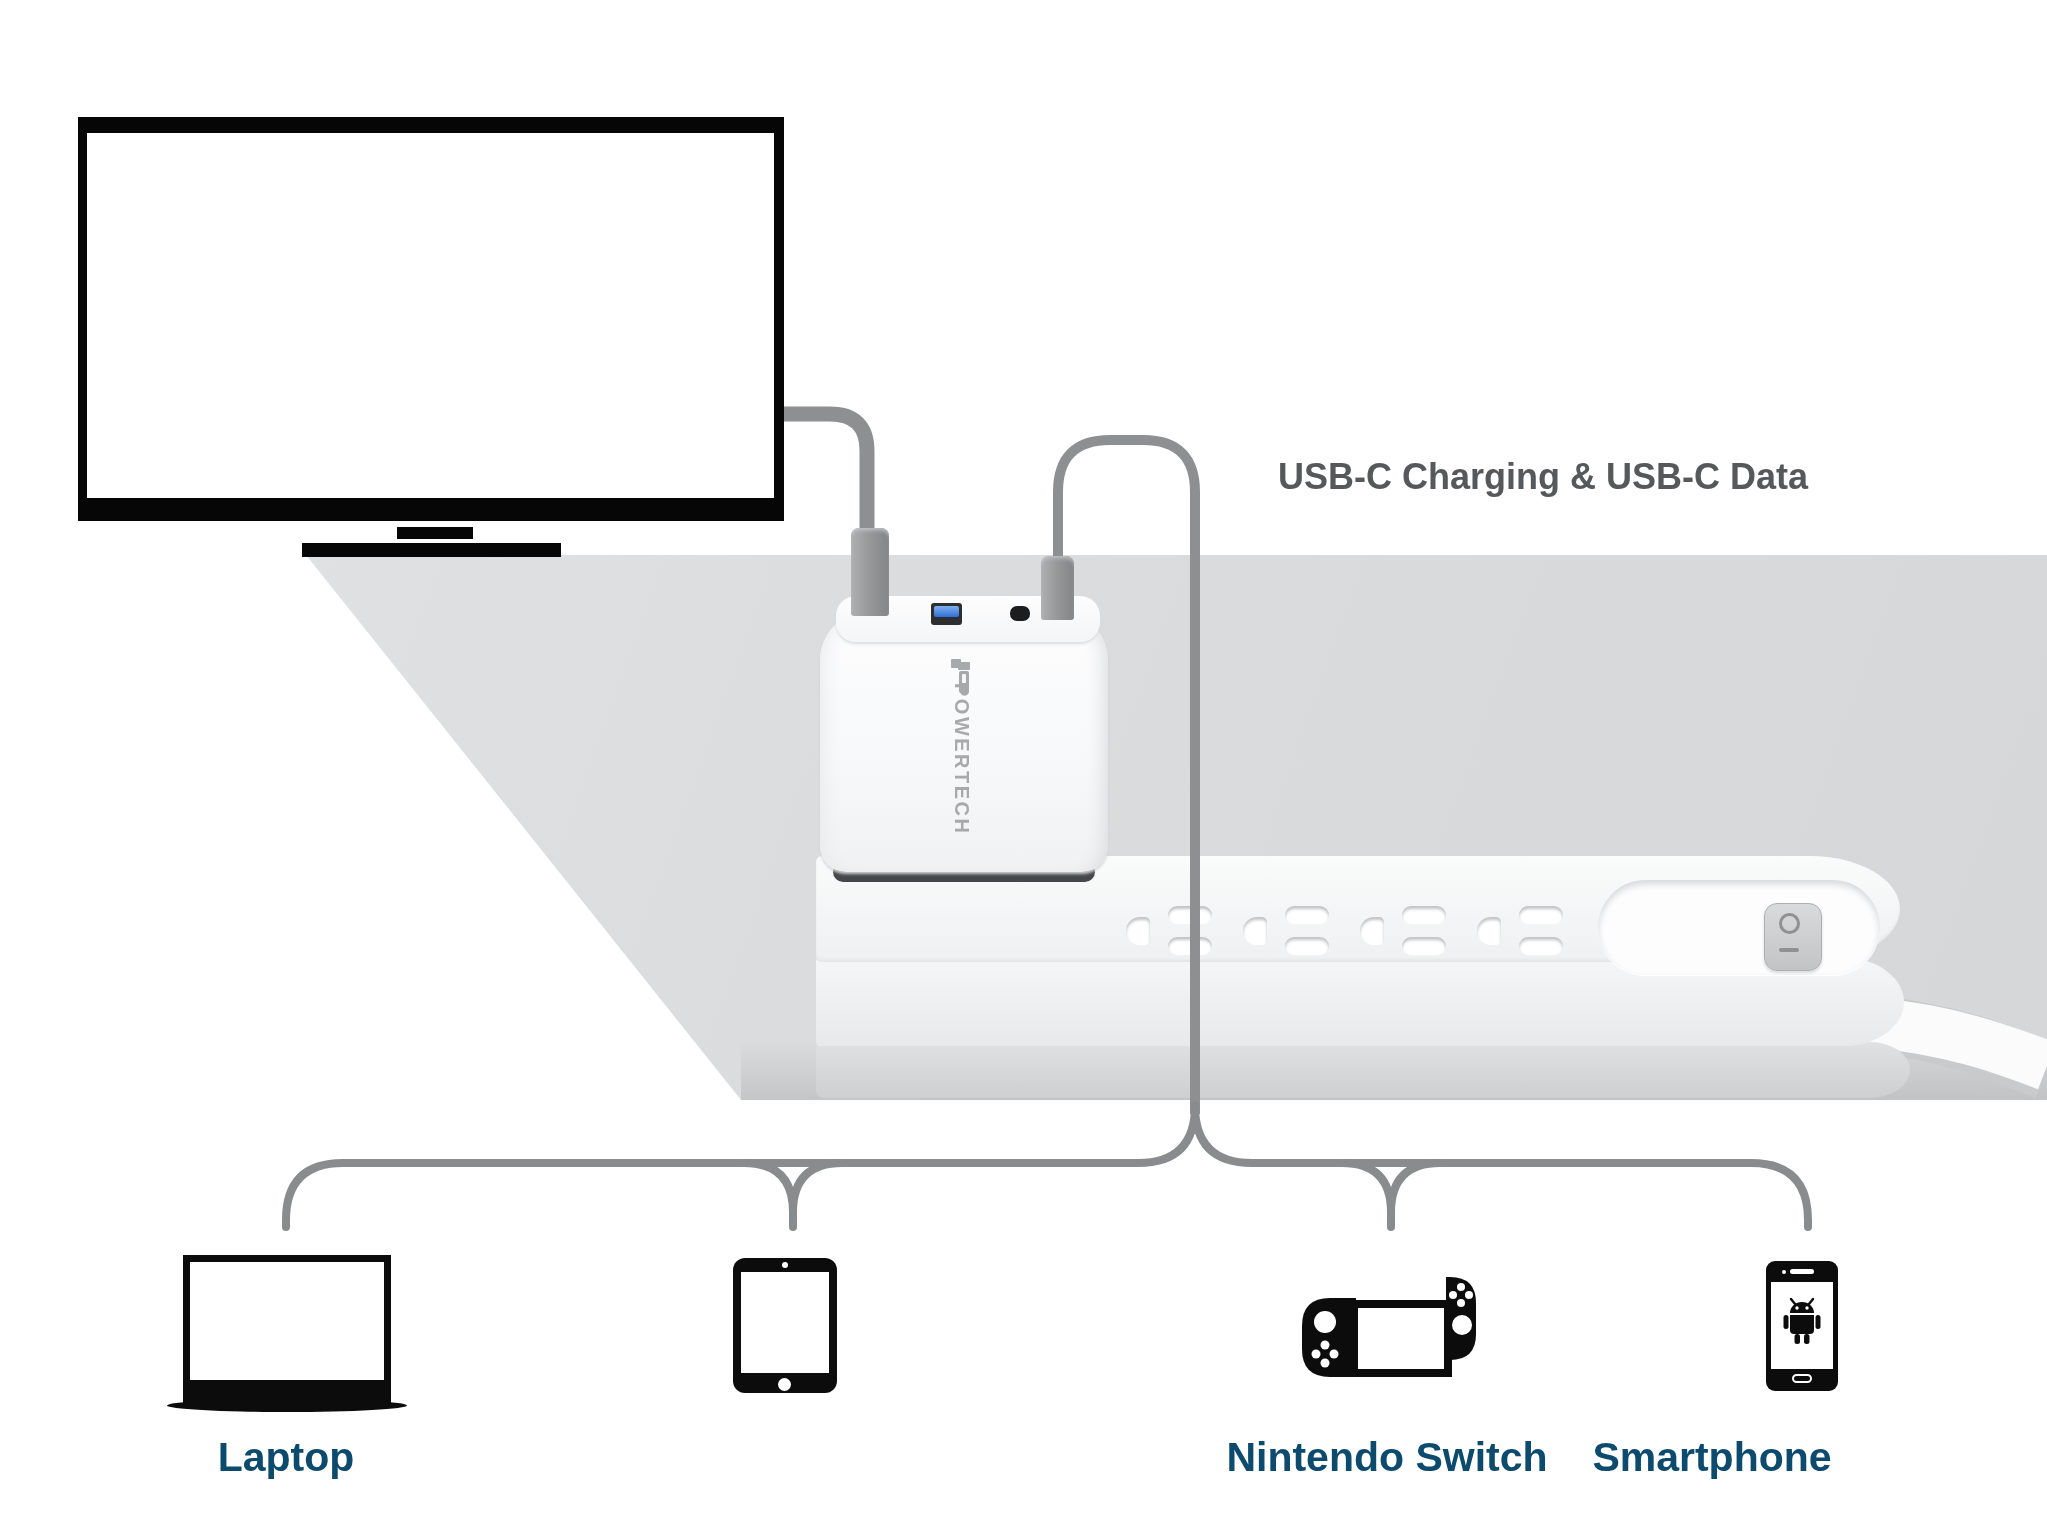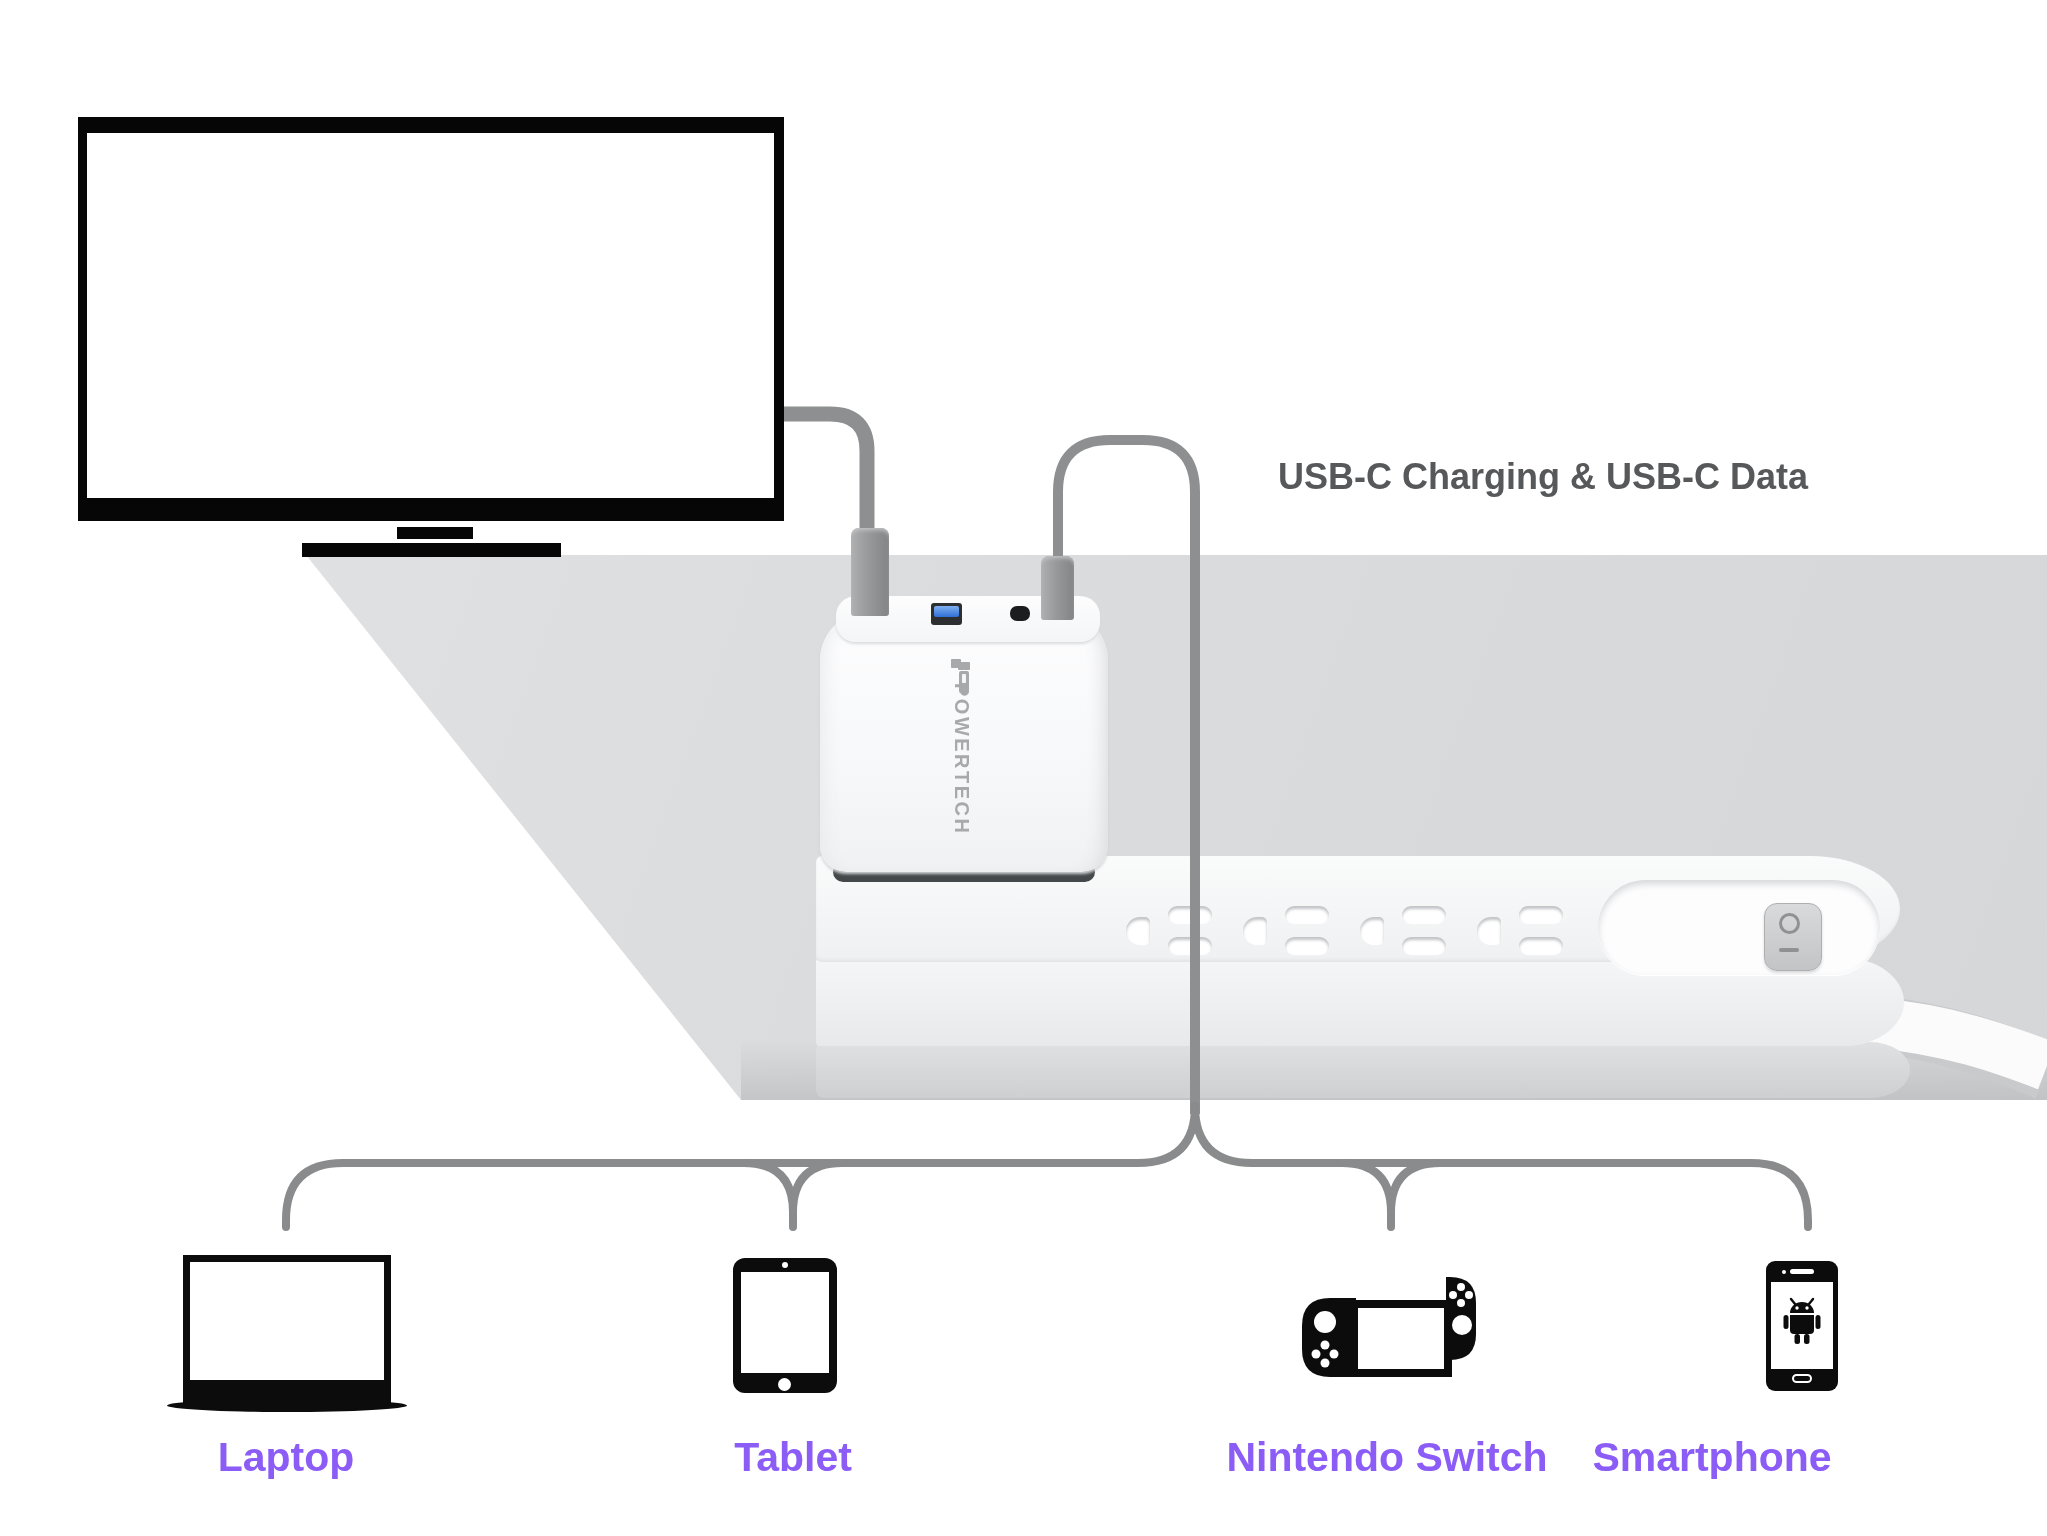--- a/index.html
+++ b/index.html
@@ -68,21 +68,21 @@
     font-size:42px;font-weight:bold;letter-spacing:1px;color:#9b9da0;}
   .monitor-neck{left:397px;top:527px;width:76px;height:12px;background:#060606;}
   .monitor-base{left:302px;top:543px;width:259px;height:14px;background:#060606;}
 
   
   .heading{font-weight:bold;color:#57585a;white-space:nowrap;}
   .heading-hdmi{left:822px;top:314px;font-size:46px;}
   .heading-usbc{left:1278px;top:456px;font-size:36px;}
 
   
-  .device-label{top:1434px;text-align:center;font-size:41px;font-weight:bold;color:#8b5cf6;white-space:nowrap;}
+  .device-label{top:1434px;text-align:center;font-size:41px;font-weight:bold;color:#0c4a6e;white-space:nowrap;}
   .laptop-screen{left:183px;top:1255px;width:208px;height:132px;box-sizing:border-box;
     border:7px solid #0c0c0c;background:#fff;}
   .laptop-bar{left:183px;top:1387px;width:208px;height:16px;background:#0c0c0c;}
   .laptop-foot{left:167px;top:1399px;width:240px;height:13px;background:#0c0c0c;border-radius:50%;}
   .tablet-frame{left:733px;top:1258px;width:104px;height:135px;background:#0c0c0c;border-radius:12px;}
   .tablet-screen{left:8px;top:14px;width:88px;height:101px;background:#fff;}
   .tablet-cam{left:49px;top:4px;width:6px;height:6px;background:#fff;border-radius:50%;}
   .tablet-home{left:45px;top:120px;width:13px;height:13px;background:#fff;border-radius:50%;}
   .phone-frame{left:1766px;top:1261px;width:72px;height:130px;background:#0c0c0c;border-radius:9px;}
   .phone-screen{left:5px;top:21px;width:62px;height:87px;background:#fff;}
@@ -172,21 +172,20 @@
   <div class="abs laptop-screen"></div>
   <div class="abs laptop-bar"></div>
   <div class="abs laptop-foot"></div>
   <div class="abs device-label" style="left:136px;width:300px;">Laptop</div>
 
   <div class="abs tablet-frame">
     <div class="abs tablet-screen"></div>
     <div class="abs tablet-cam"></div>
     <div class="abs tablet-home"></div>
   </div>
-  <div class="abs device-label" style="left:643px;width:300px;">Tablet</div>
 
   <svg class="abs" style="left:1300px;top:1272px;" width="178" height="108" viewBox="0 0 178 108">
     <path d="M 56 26 H 30 Q 2 26 2 54 V 77 Q 2 105 30 105 H 56 Z" fill="#0c0c0c"></path>
     <circle cx="25" cy="50" r="11" fill="#fff"></circle>
     <g fill="#fff">
       <circle cx="25" cy="73" r="4.5"></circle>
         <circle cx="34" cy="82" r="4.5"></circle>
       <circle cx="25" cy="91" r="4.5"></circle>
         <circle cx="16" cy="82" r="4.5"></circle>
     </g>

